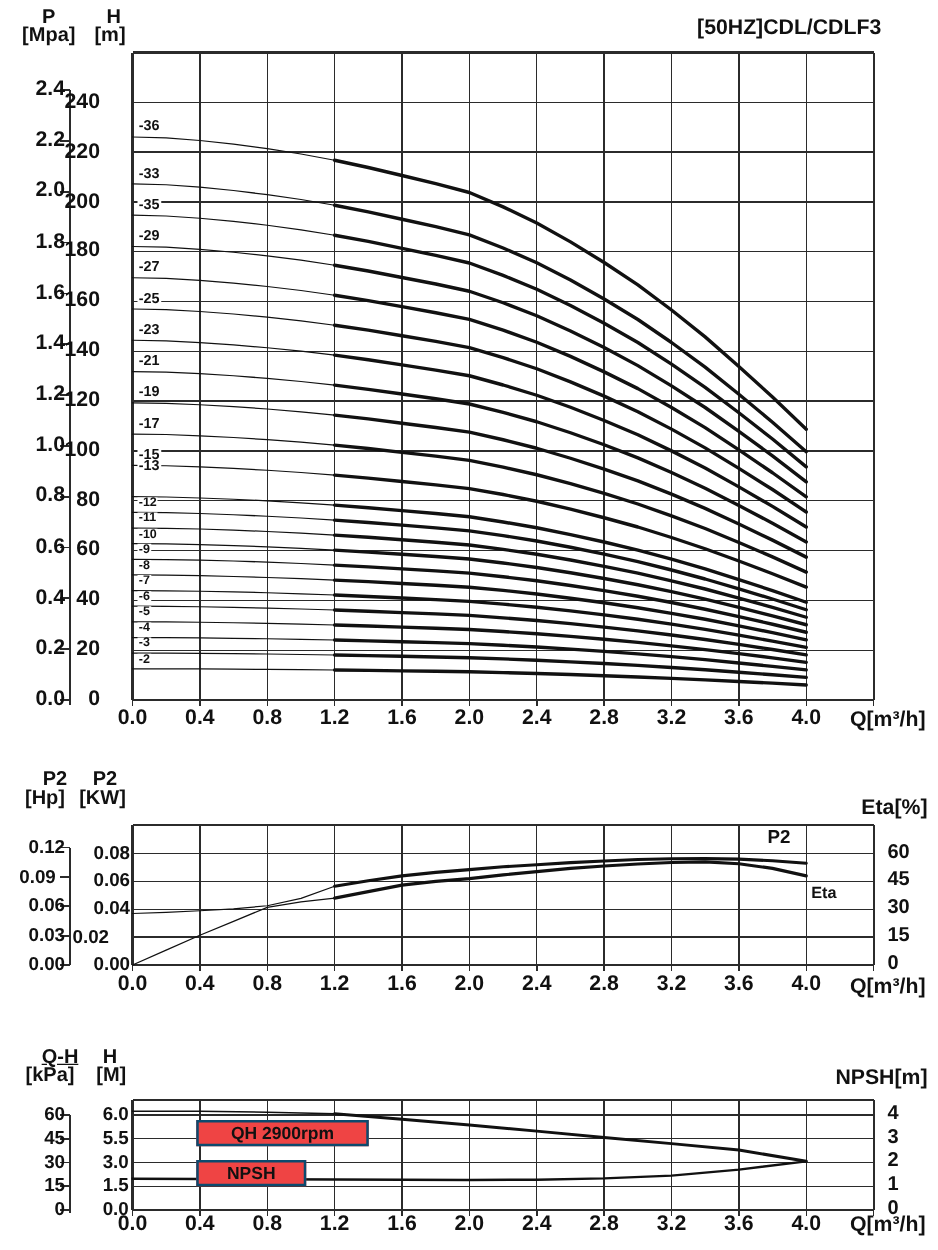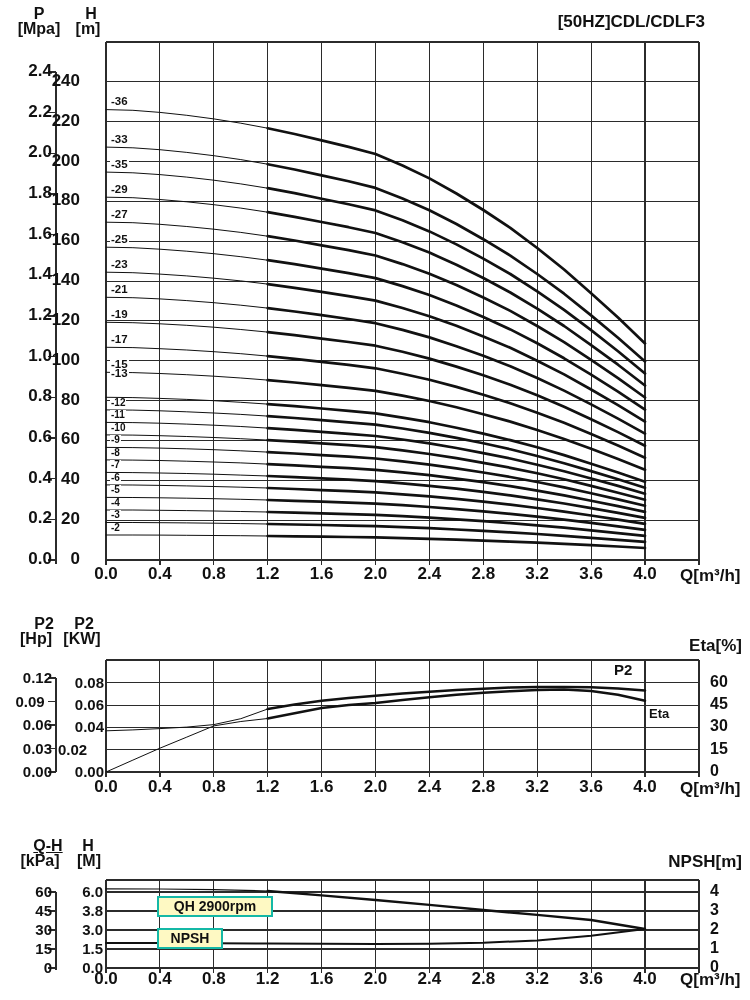--- a/index.html
+++ b/index.html
@@ -8,22 +8,22 @@
     font-family:"Liberation Sans","DejaVu Sans",sans-serif;font-weight:700;color:#111;
   }
   .stage svg{position:absolute;left:0;top:0;}
   .lbl{position:absolute;white-space:nowrap;line-height:1.0;}
   .tick{position:absolute;white-space:nowrap;line-height:16px;height:16px;}
   .ta-r{text-align:right;}
   .ta-c{text-align:center;}
   .fs17{font-size:17px;}
   .fs16{font-size:16px;}
   .boxlbl{
-    position:absolute;border:2px solid #14b8a6;background:#fef9c3;text-align:center;
-    font-size:14px;line-height:17px;white-space:nowrap;padding:0 2px;
+    position:absolute;border:2px solid #0c4a6e;background:#ef4444;text-align:center;
+    font-size:14px;line-height:17px;white-space:nowrap;padding:0 13px;
   }
   .curvetag{position:absolute;background:#fff;padding:0 1px;line-height:1.0;}
 </style>
 </head>
 <body>
 
 <div class="stage">
   <svg id="chart-svg" width="750" height="1000" viewBox="0 0 750 1000">
       <line x1="106" y1="42" x2="106" y2="560" stroke="#2b2b2b" stroke-width="1.7" shape-rendering="crispEdges"></line>
       <line x1="159.9" y1="42" x2="159.9" y2="560" stroke="#2b2b2b" stroke-width="1.1" shape-rendering="crispEdges"></line>
@@ -294,21 +294,21 @@
       <div class="tick" style="left: 710px; top: 696.134px; font-size: 16px;">45</div>
       <div class="tick" style="left: 710px; top: 718.423px; font-size: 16px;">30</div>
       <div class="tick" style="left: 710px; top: 740.711px; font-size: 16px;">15</div>
       <div class="tick" style="left: 710px; top: 763px; font-size: 16px;">0</div>
       <div class="tick" style="left: 8px; width: 44px; top: 884.029px; text-align: right; font-size: 15px;">60</div>
       <div class="tick" style="left: 8px; width: 44px; top: 903.022px; text-align: right; font-size: 15px;">45</div>
       <div class="tick" style="left: 8px; width: 44px; top: 922.014px; text-align: right; font-size: 15px;">30</div>
       <div class="tick" style="left: 8px; width: 44px; top: 941.007px; text-align: right; font-size: 15px;">15</div>
       <div class="tick" style="left: 8px; width: 44px; top: 960px; text-align: right; font-size: 15px;">0</div>
       <div class="tick" style="left: 57px; width: 46px; top: 884.029px; text-align: right; font-size: 15px;">6.0</div>
-      <div class="tick" style="left: 57px; width: 46px; top: 903.022px; text-align: right; font-size: 15px;">3.8</div>
+      <div class="tick" style="left: 57px; width: 46px; top: 903.022px; text-align: right; font-size: 15px;">5.5</div>
       <div class="tick" style="left: 57px; width: 46px; top: 922.014px; text-align: right; font-size: 15px;">3.0</div>
       <div class="tick" style="left: 57px; width: 46px; top: 941.007px; text-align: right; font-size: 15px;">1.5</div>
       <div class="tick" style="left: 57px; width: 46px; top: 960px; text-align: right; font-size: 15px;">0.0</div>
       <div class="tick" style="left: 710px; top: 883.029px; font-size: 16px;">4</div>
       <div class="tick" style="left: 710px; top: 902.022px; font-size: 16px;">3</div>
       <div class="tick" style="left: 710px; top: 921.014px; font-size: 16px;">2</div>
       <div class="tick" style="left: 710px; top: 940.007px; font-size: 16px;">1</div>
       <div class="tick" style="left: 710px; top: 959px; font-size: 16px;">0</div>
       <div class="tick" style="left: 84px; width: 44px; top: 566px; text-align: center; font-size: 17px;">0.0</div>
       <div class="tick" style="left: 137.9px; width: 44px; top: 566px; text-align: center; font-size: 17px;">0.4</div>

